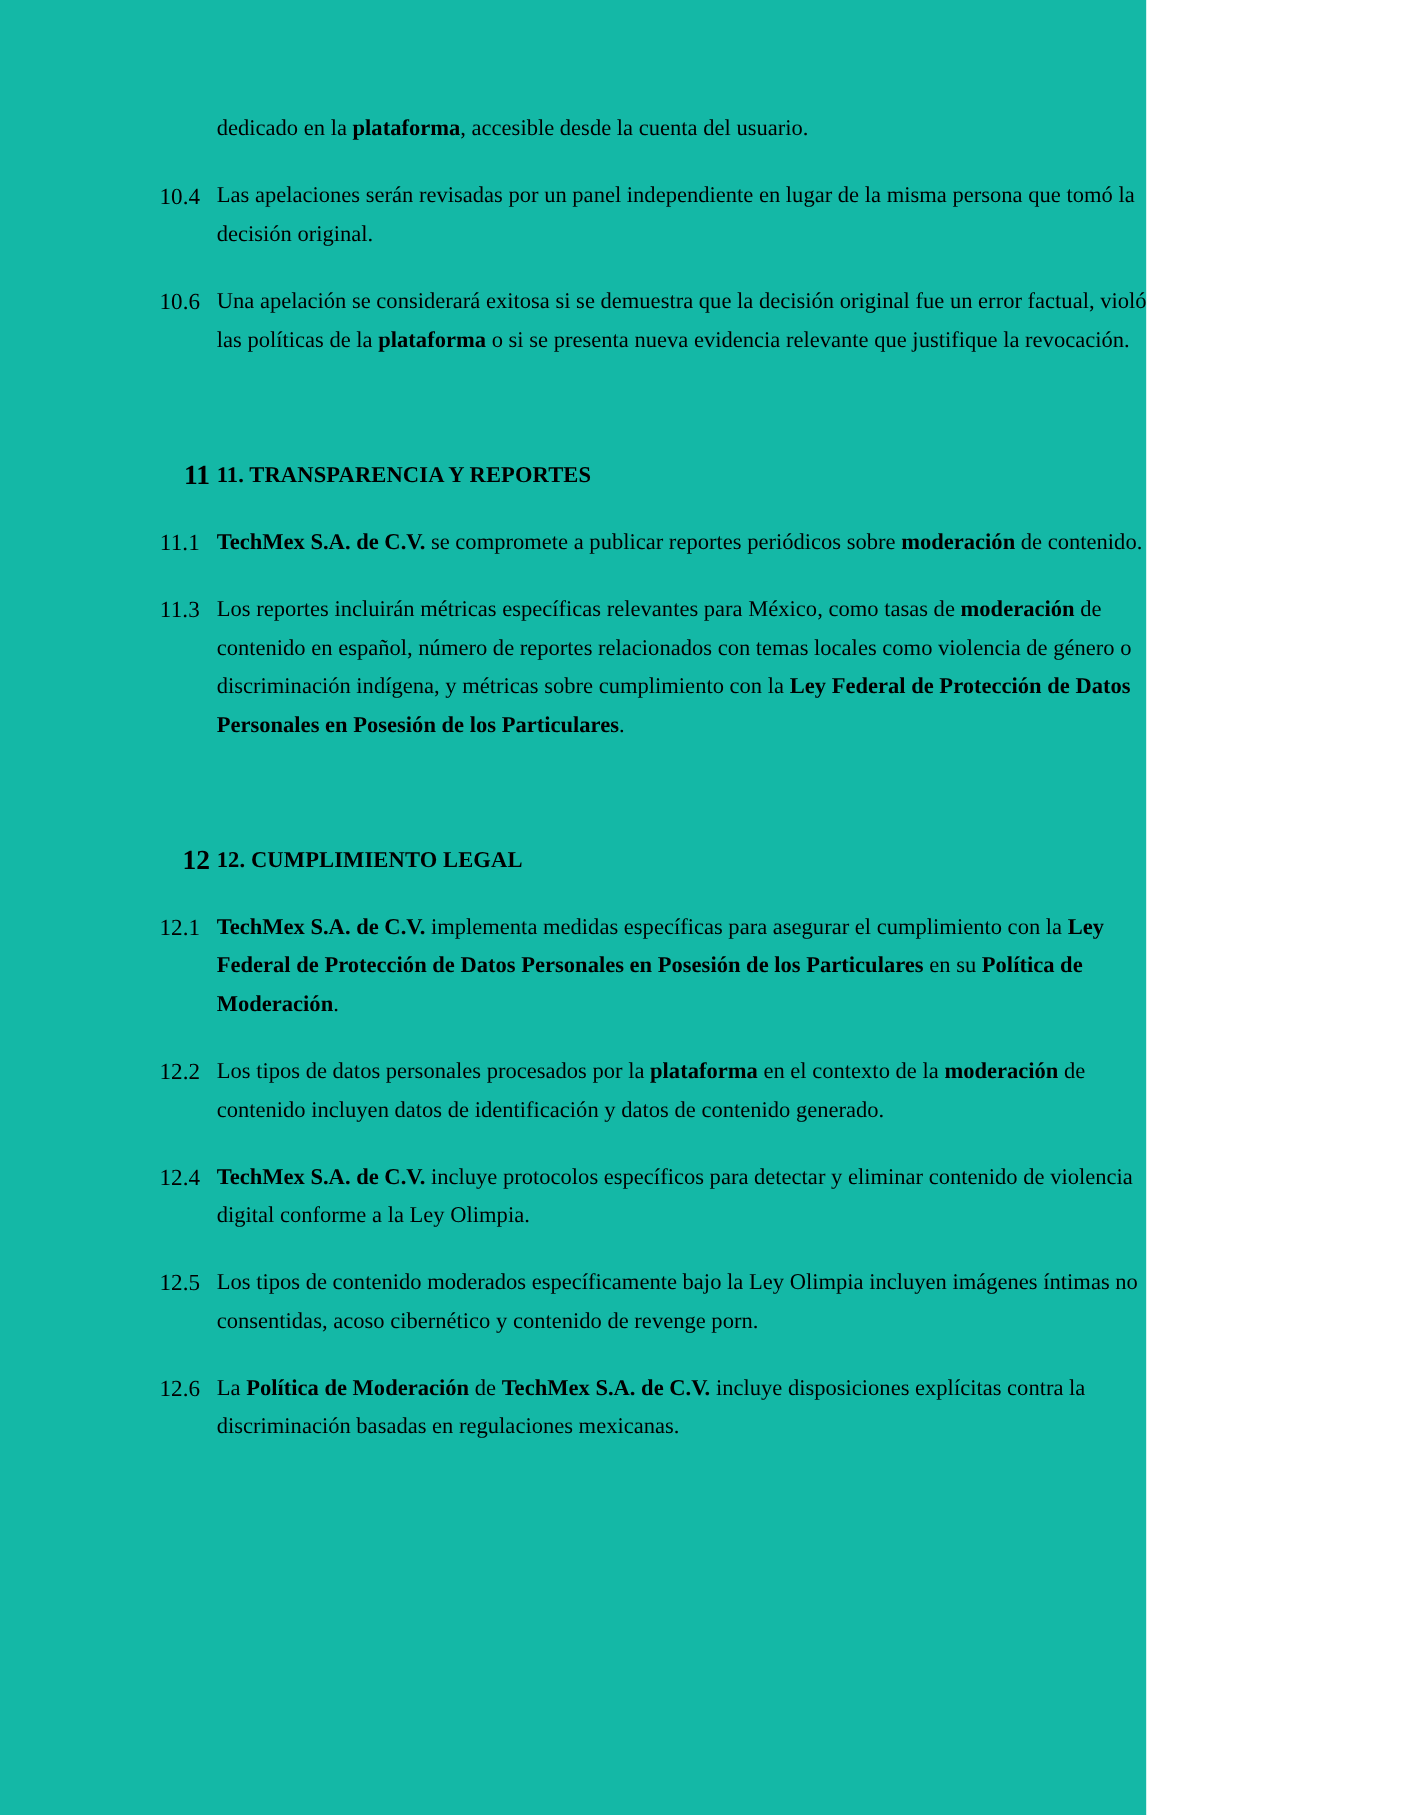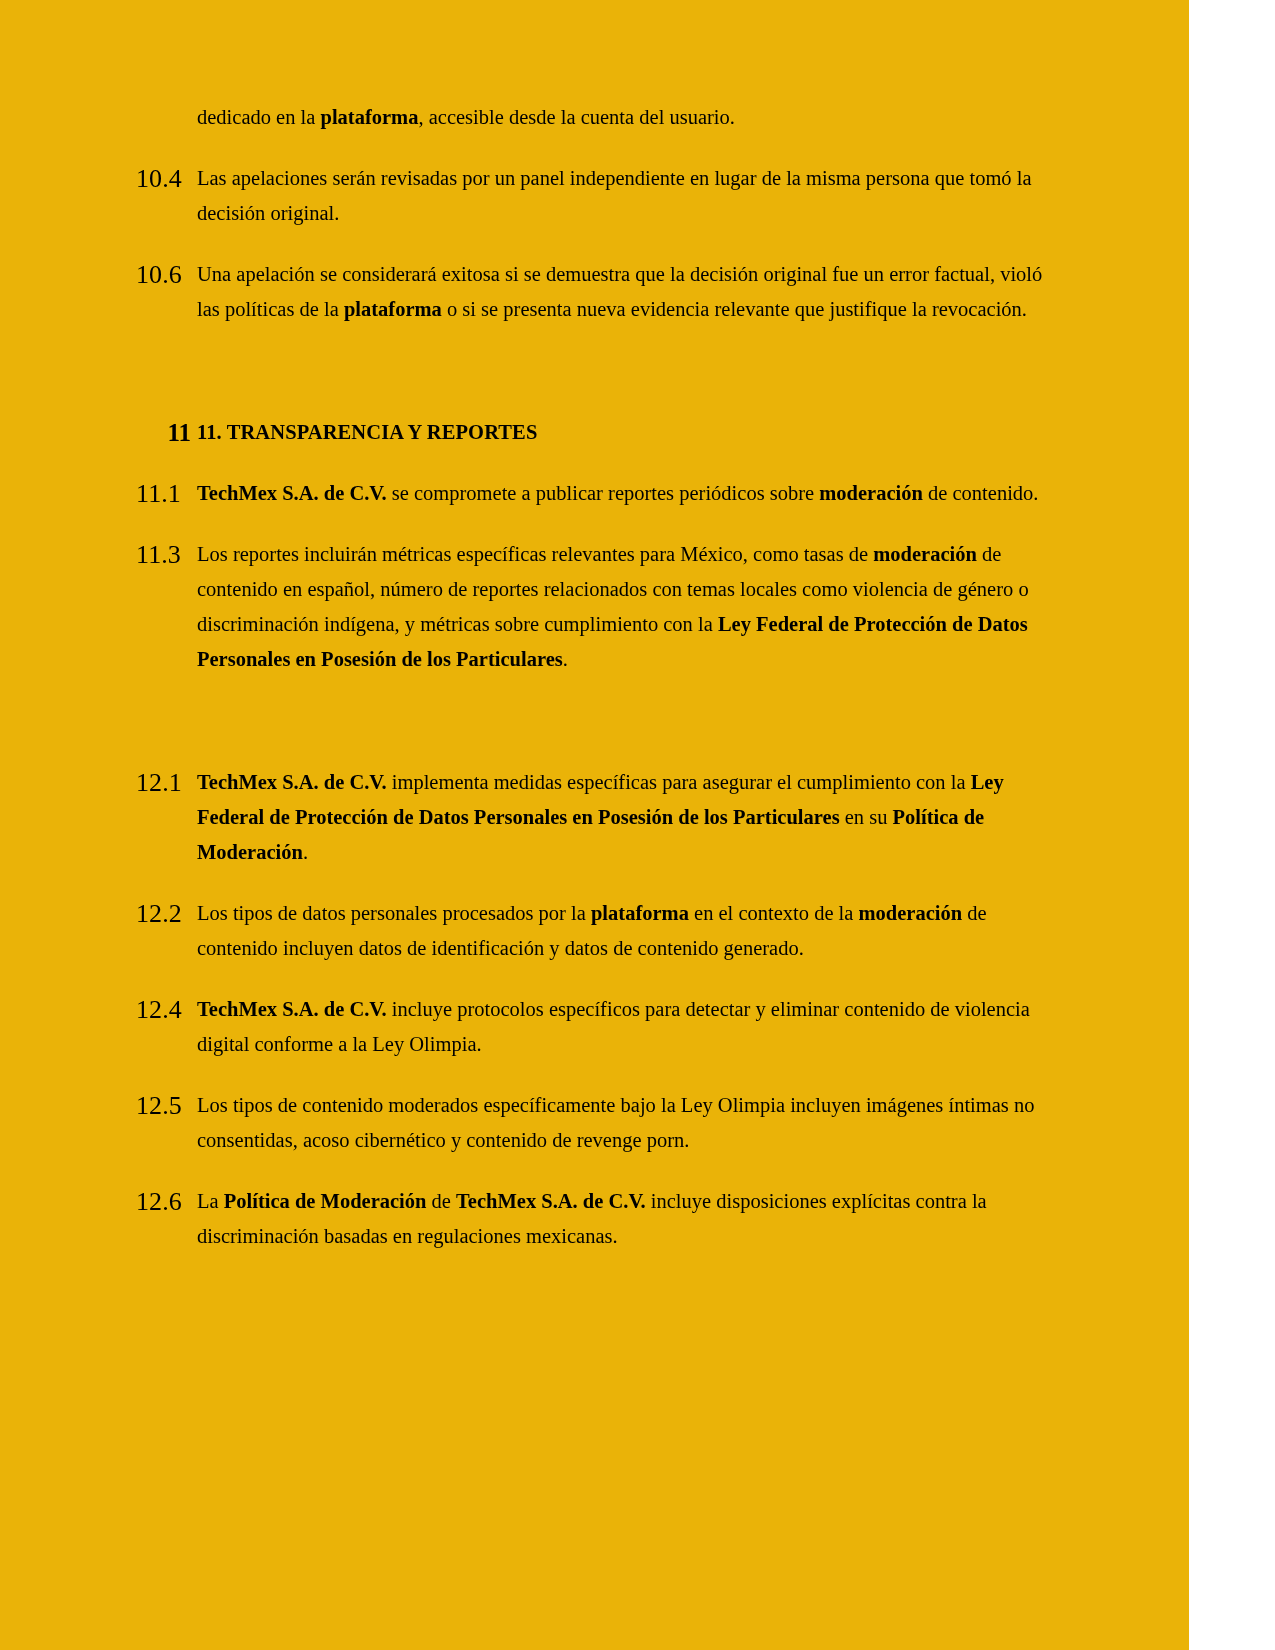--- a/index.html
+++ b/index.html
@@ -11,39 +11,39 @@
   body {
     width: 1275px;
     height: 1650px;
     font-family: "Liberation Serif", "DejaVu Serif", serif;
     color: #000000;
     -webkit-font-smoothing: antialiased;
   }
   .page {
     position: relative;
     box-sizing: border-box;
-    width: 1189px;
+    width: 1042px;
     height: 1650px;
     padding: 100px 205px 0 136px;
-    background: #eab308;
+    background: #14b8a6;
   }
   .doc-body {
     width: 934px;
   }
 
   
   .clause {
     display: grid;
     grid-template-columns: 55px 6px 1fr;
     align-items: start;
     margin: 0 0 26px 0;
   }
   .clause-number {
-    text-align: left;
-    font-size: 26px;
+    text-align: center;
+    font-size: 21px;
     line-height: 35px;
     white-space: nowrap;
     letter-spacing: 0.1px;
     font-family: Liberation Serif, serif;
   }
   .clause-spacer { width: 6px; }
   .clause-text {
     font-size: 20.5px;
     line-height: 35px;
     text-align: left;
@@ -108,20 +108,25 @@
         <div class="clause-number">11.1</div>
         <div class="clause-spacer"></div>
         <div class="clause-text"><strong>TechMex S.A. de C.V.</strong><span> se compromete a publicar reportes periódicos sobre </span><strong>moderación</strong><span> de contenido.</span></div>
       </div>
       <div class="clause">
         <div class="clause-number">11.3</div>
         <div class="clause-spacer"></div>
         <div class="clause-text"><span>Los reportes incluirán métricas específicas relevantes para México, como tasas de </span><strong>moderación</strong><span> de contenido en español, número de reportes relacionados con temas locales como violencia de género o discriminación indígena, y métricas sobre cumplimiento con la </span><strong>Ley Federal de Protección de Datos Personales en Posesión de los Particulares</strong><span>.</span></div>
       </div>
       <div class="gap-before-heading"></div>
+      <div class="section-heading">
+        <div class="heading-number">12</div>
+        <div class="clause-spacer"></div>
+        <div class="heading-title">12. CUMPLIMIENTO LEGAL</div>
+      </div>
       <div class="clause">
         <div class="clause-number">12.1</div>
         <div class="clause-spacer"></div>
         <div class="clause-text"><strong>TechMex S.A. de C.V.</strong><span> implementa medidas específicas para asegurar el cumplimiento con la </span><strong>Ley Federal de Protección de Datos Personales en Posesión de los Particulares</strong><span> en su </span><strong>Política de Moderación</strong><span>.</span></div>
       </div>
       <div class="clause">
         <div class="clause-number">12.2</div>
         <div class="clause-spacer"></div>
         <div class="clause-text"><span>Los tipos de datos personales procesados por la </span><strong>plataforma</strong><span> en el contexto de la </span><strong>moderación</strong><span> de contenido incluyen datos de identificación y datos de contenido generado.</span></div>
       </div>

